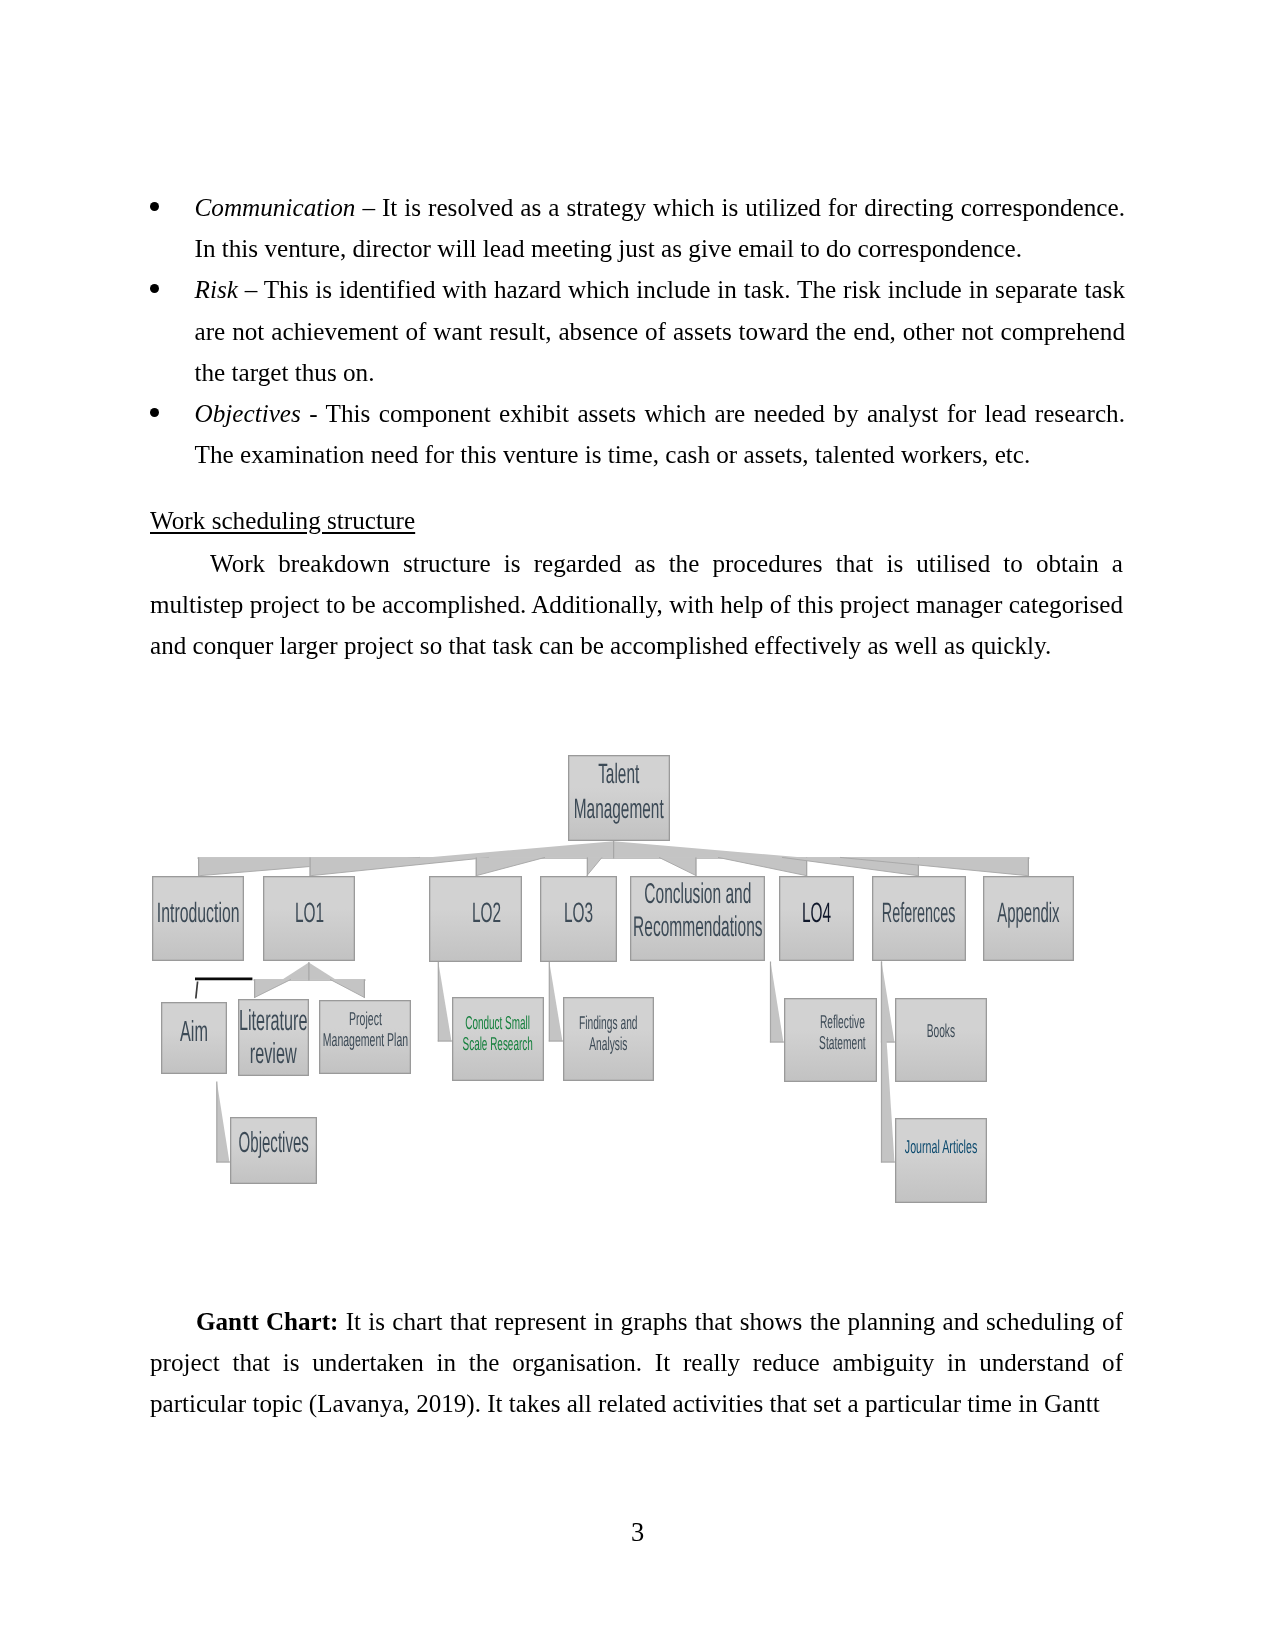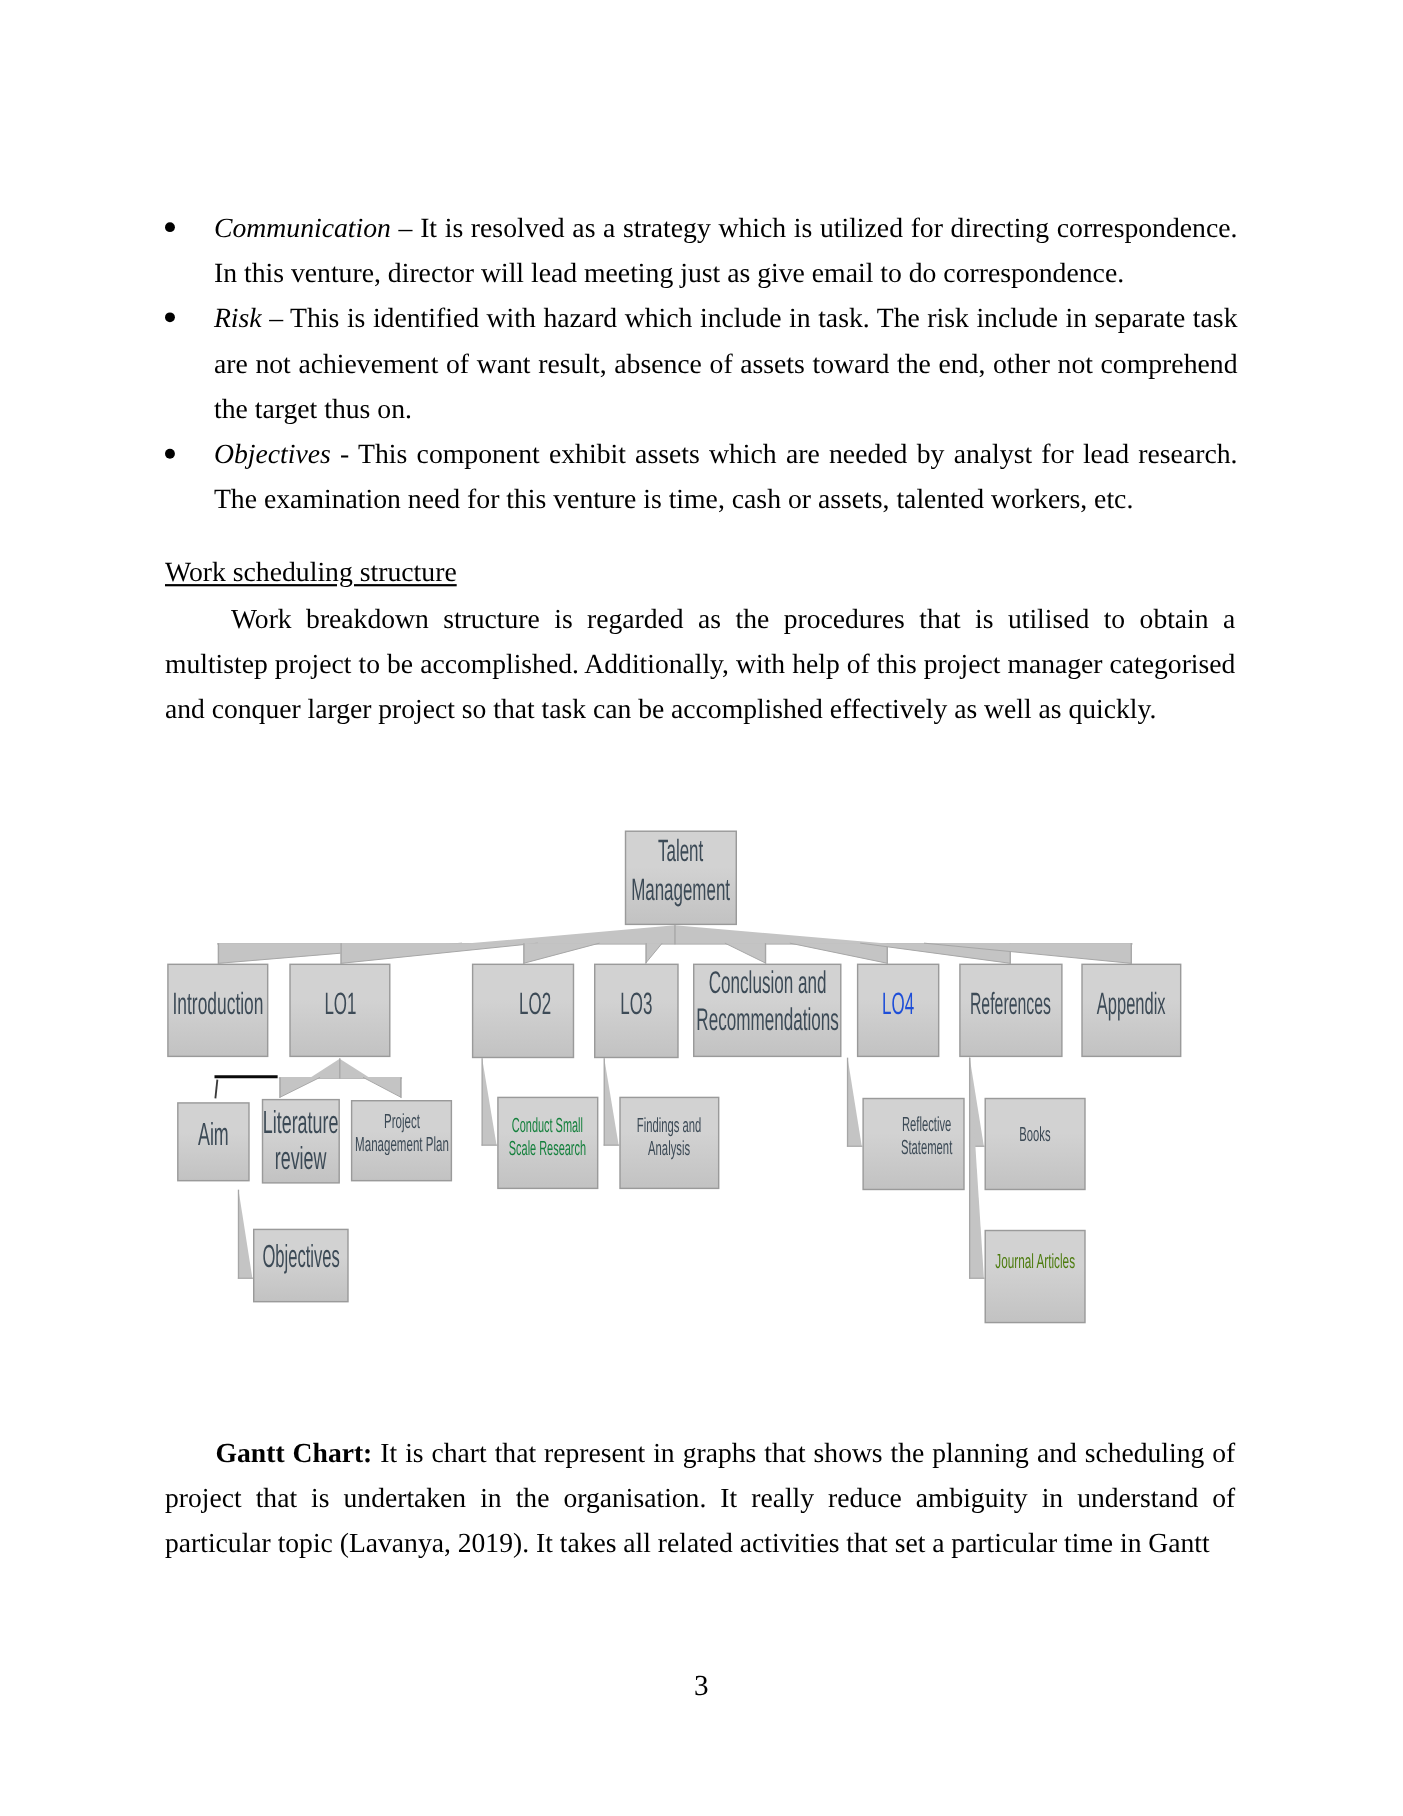--- a/index.html
+++ b/index.html
@@ -210,21 +210,21 @@
         <div class="nodelabel-inner" style="transform: scaleX(0.55);">
           <div>LO3</div>
         </div>
       </div>
       <div class="nodelabel" style="left: 630px; top: 876px; width: 135px; height: 85px; padding-bottom: 16px; font-size: 28.5px; line-height: 33px; color: rgb(60, 74, 86);">
         <div class="nodelabel-inner" style="transform: scaleX(0.545);">
           <div>Conclusion and</div>
           <div>Recommendations</div>
         </div>
       </div>
-      <div class="nodelabel" style="left: 779px; top: 876px; width: 75px; height: 85px; padding-bottom: 12px; font-size: 28px; line-height: 30px; color: #1d4ed8;">
+      <div class="nodelabel" style="left: 779px; top: 876px; width: 75px; height: 85px; padding-bottom: 12px; font-size: 28px; line-height: 30px; color: #0f172a;">
         <div class="nodelabel-inner" style="transform: scaleX(0.55);">
           <div>LO4</div>
         </div>
       </div>
       <div class="nodelabel" style="left: 872px; top: 876px; width: 94px; height: 85px; padding-bottom: 12px; font-size: 28px; line-height: 30px; color: rgb(60, 74, 86);">
         <div class="nodelabel-inner" style="transform: scaleX(0.515);">
           <div>References</div>
         </div>
       </div>
       <div class="nodelabel" style="left: 983px; top: 876px; width: 91px; height: 85px; padding-bottom: 12px; font-size: 28px; line-height: 30px; color: rgb(60, 74, 86);">
@@ -270,19 +270,19 @@
       <div class="nodelabel" style="left: 895px; top: 998px; width: 92px; height: 84px; padding-bottom: 20px; font-size: 18.6px; line-height: 21px; color: rgb(60, 74, 86);">
         <div class="nodelabel-inner" style="transform: scaleX(0.55);">
           <div>Books</div>
         </div>
       </div>
       <div class="nodelabel" style="left: 230px; top: 1117px; width: 87px; height: 67px; padding-bottom: 16px; font-size: 29px; line-height: 30px; color: rgb(60, 74, 86);">
         <div class="nodelabel-inner" style="transform: scaleX(0.519);">
           <div>Objectives</div>
         </div>
       </div>
-      <div class="nodelabel" style="left: 895px; top: 1118px; width: 92px; height: 85px; padding-bottom: 28px; font-size: 18.6px; line-height: 21px; color: #4d7c0f;">
+      <div class="nodelabel" style="left: 895px; top: 1118px; width: 92px; height: 85px; padding-bottom: 28px; font-size: 18.6px; line-height: 21px; color: #0c4a6e;">
         <div class="nodelabel-inner" style="transform: scaleX(0.575);">
           <div>Journal Articles</div>
         </div>
       </div>
     </div>
 </div>
 
 </body></html>

